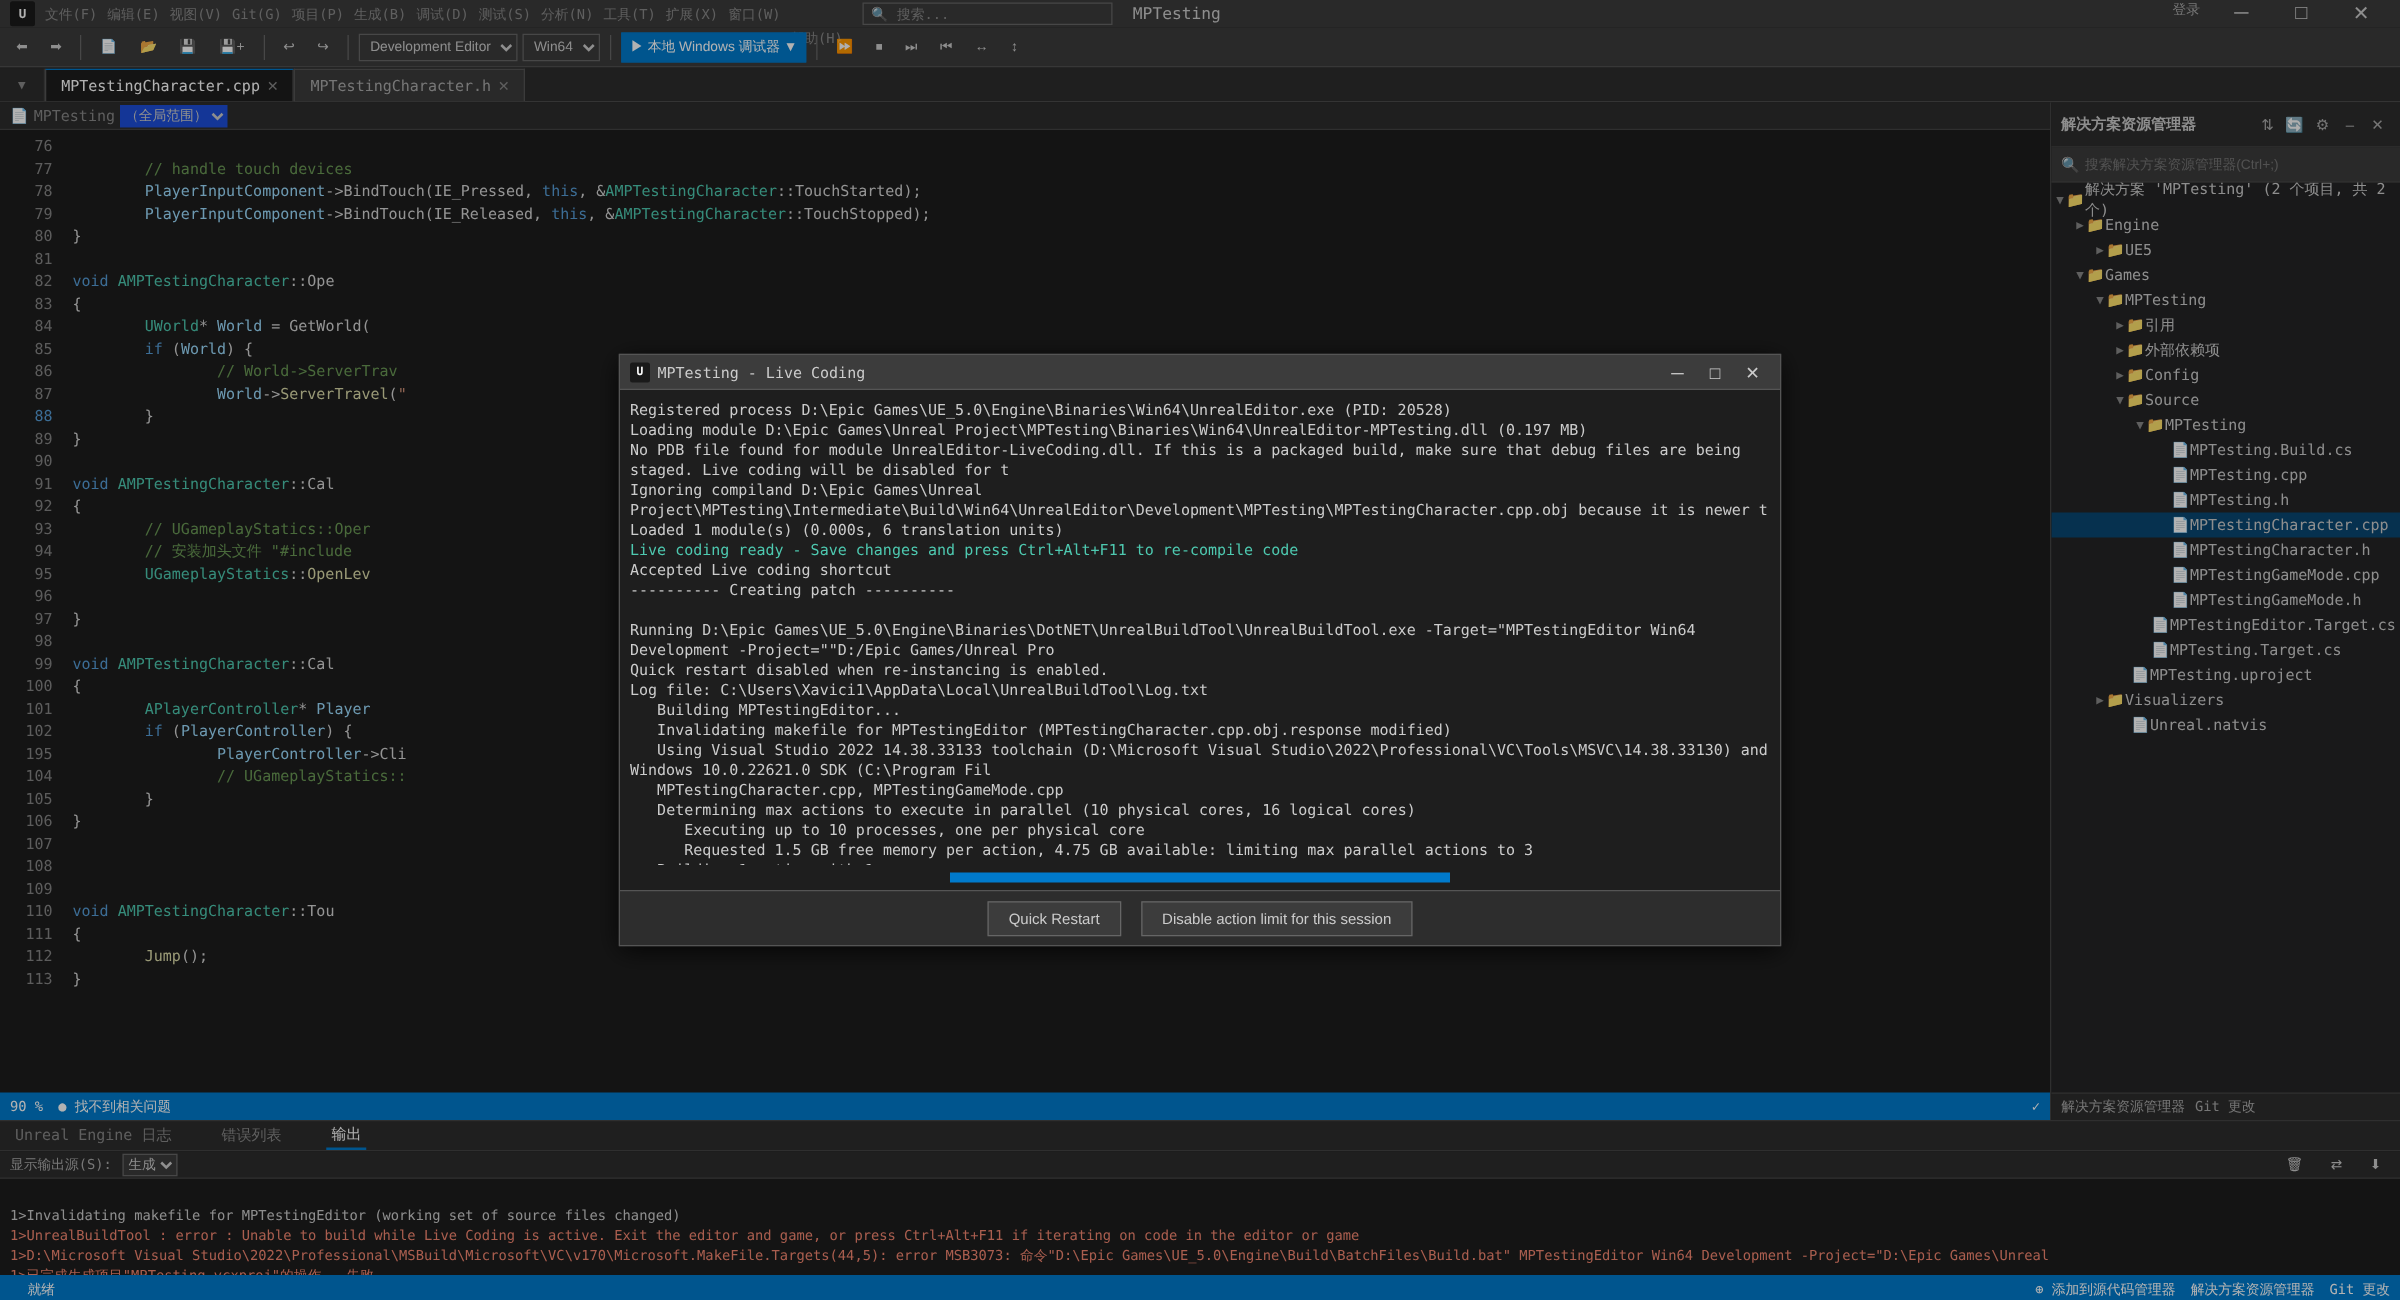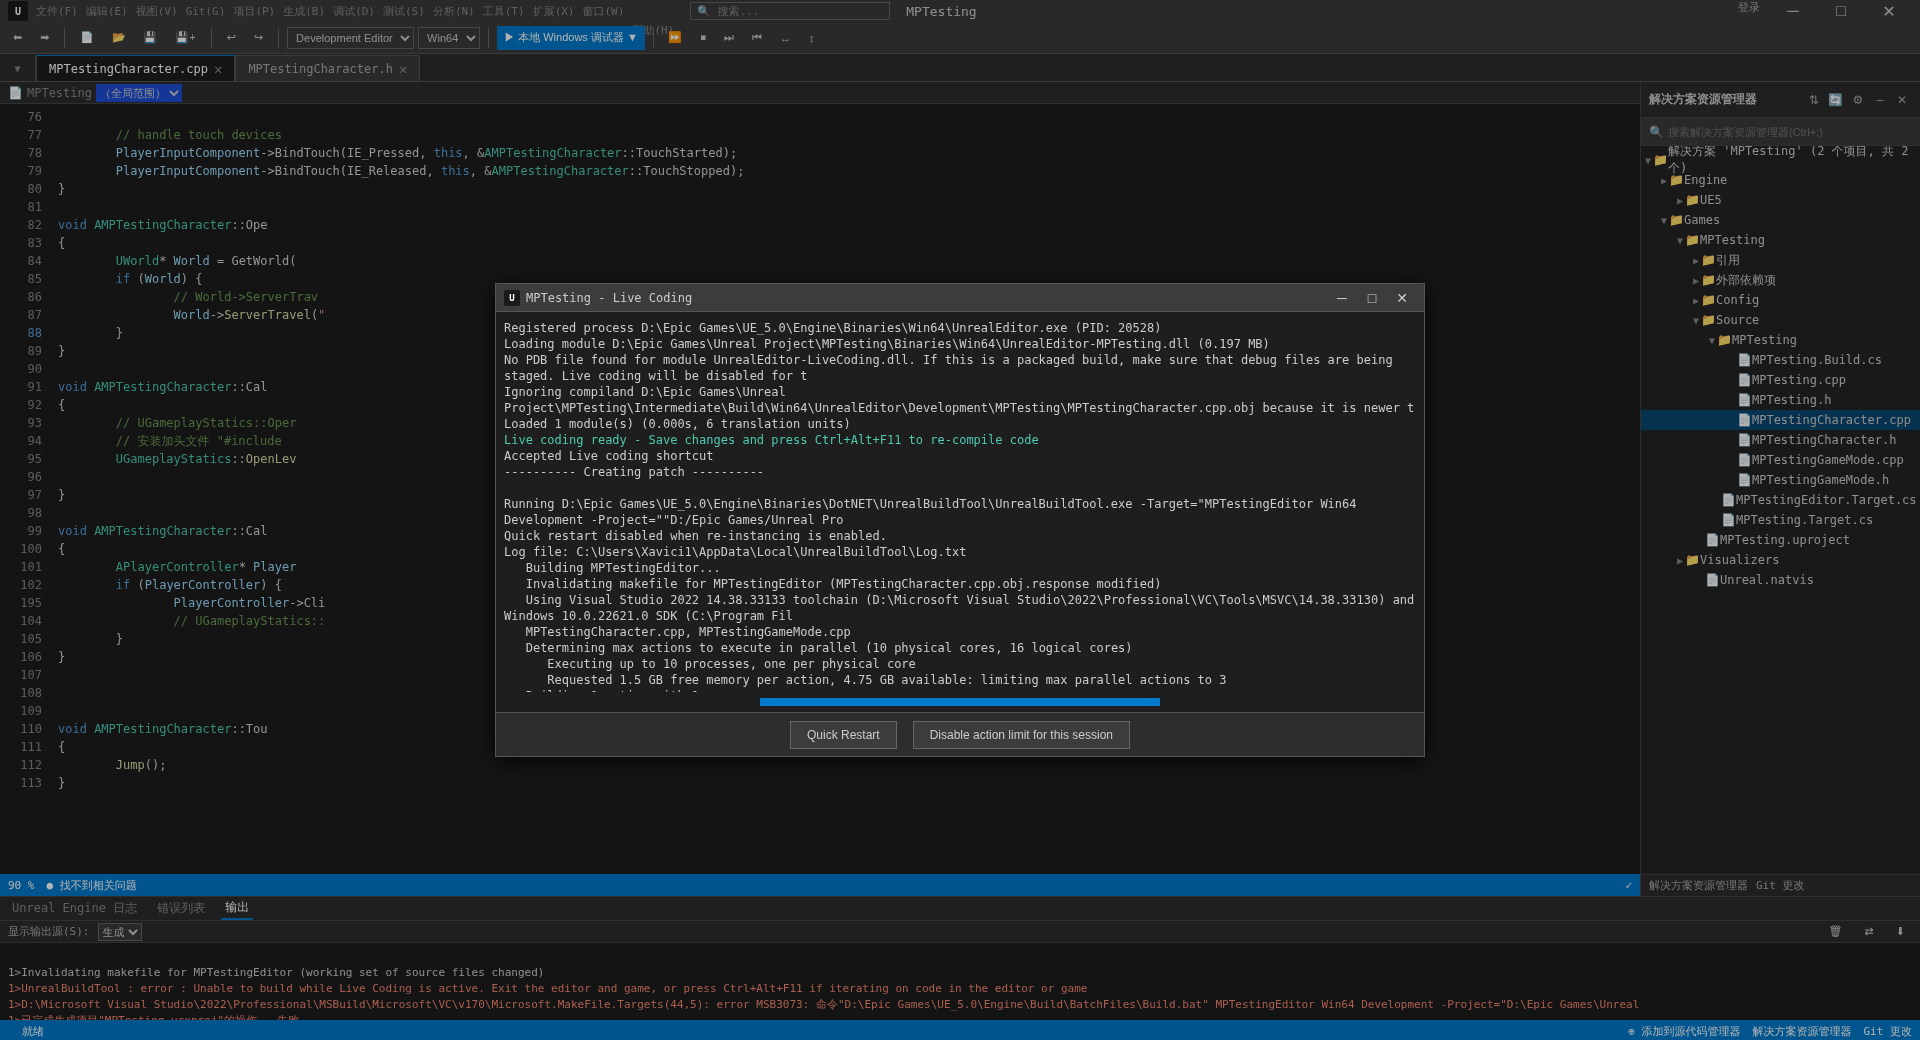--- a/index.html
+++ b/index.html
@@ -350,21 +350,21 @@
       cursor: pointer;
     }
 
     
     #lower-tabs {
       height: 24px;
       background: #2d2d2d;
       display: flex;
       align-items: center;
       padding: 0 8px;
-      gap: 12px;
+      gap: 32px;
       border-top: 1px solid #444;
     }
     .lower-tab {
       color: #888;
       font-size: 12px;
       cursor: pointer;
       padding: 2px 4px;
     }
     .lower-tab.active { color: #ffffff; border-bottom: 2px solid #007acc; }
 

